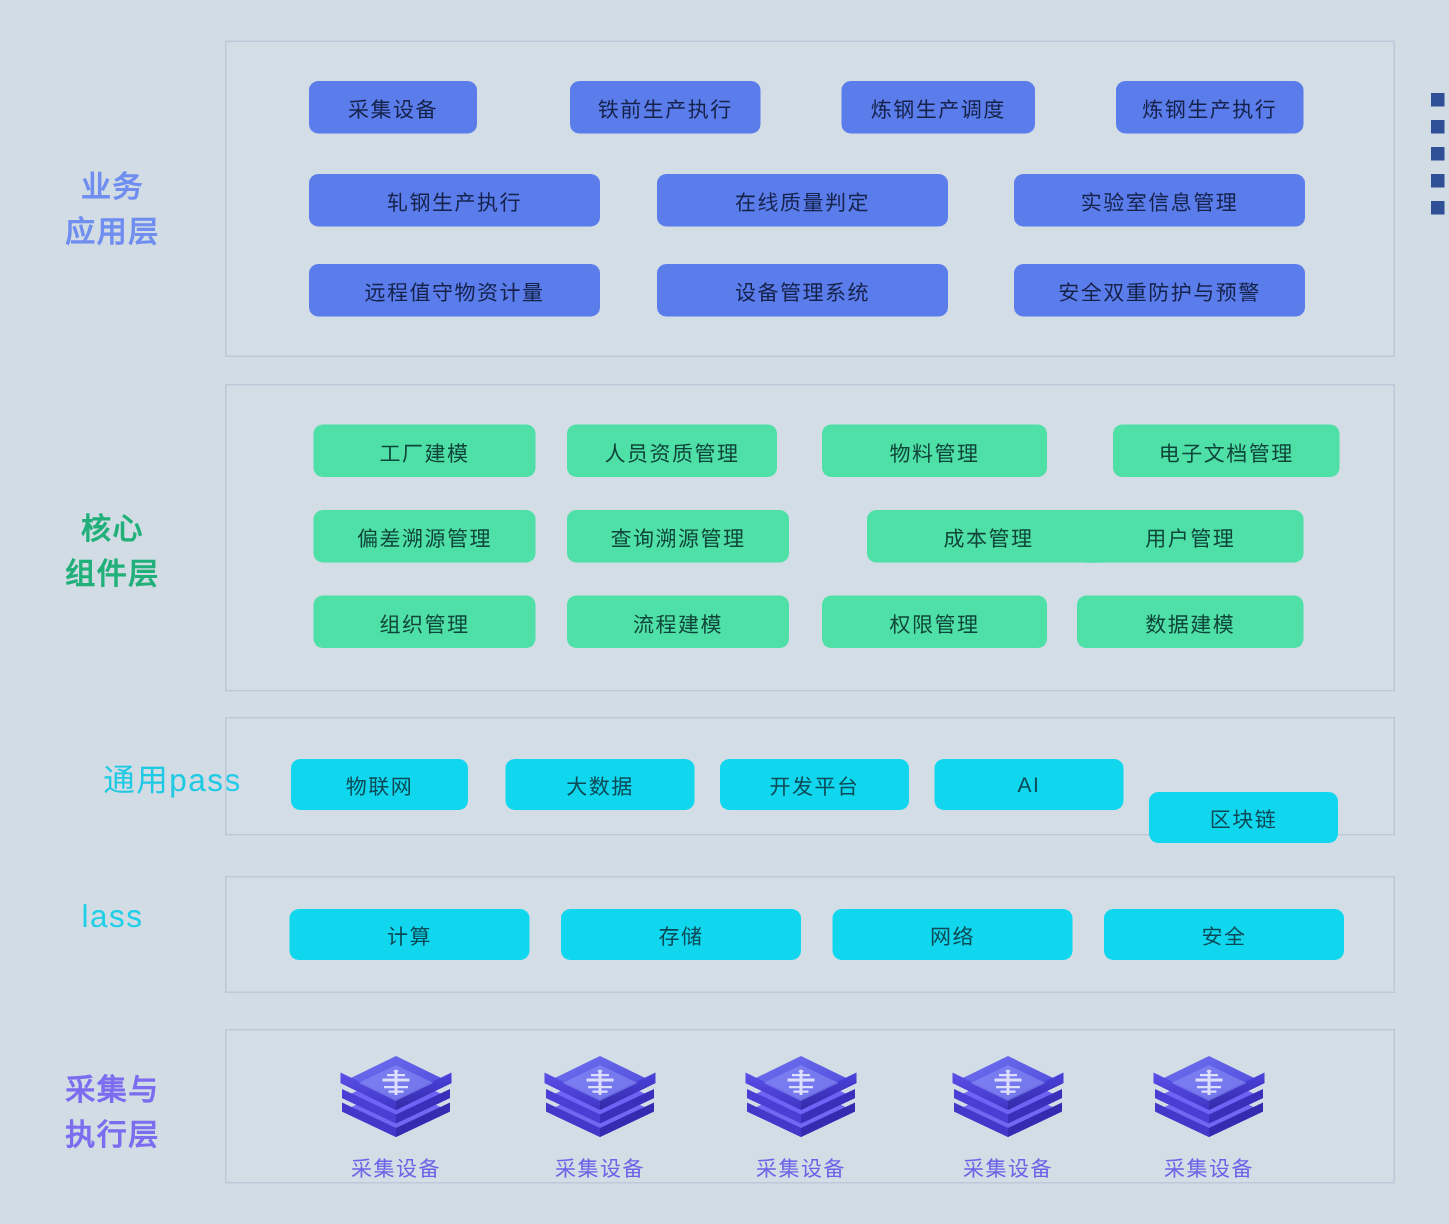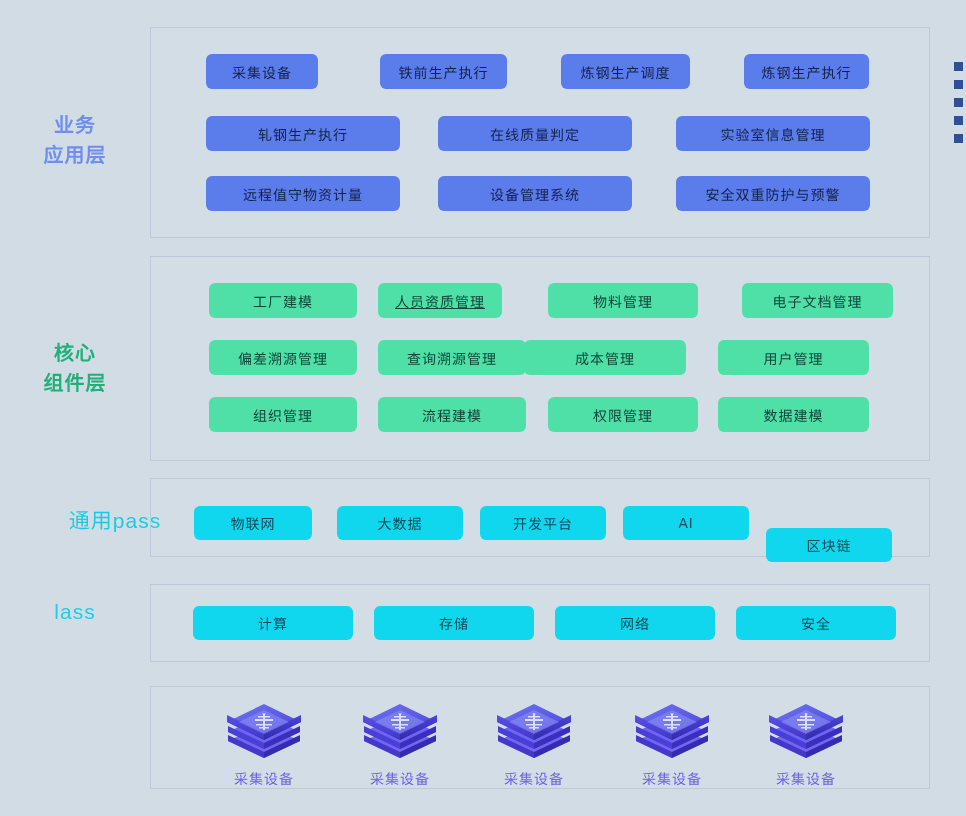--- a/index.html
+++ b/index.html
@@ -127,27 +127,27 @@
     <div class="legend-mark"></div>
     <div class="legend-mark"></div>
   </div>
 
   <div class="layer-label lbl-core" style="left:0px; top:338px;">核心
 组件层</div>
 
   <div class="panel" style="left:150px; top:256px; width:780px; height:205px;"></div>
 
   <div class="pill green" style="left:209px; top:283px; width:148px; height:35px;">工厂建模</div>
-  <div class="pill green" style="left:378px; top:283px; width:124px; height:35px;text-decoration:underline;">人员资质管理</div>
+  <div class="pill green" style="left:378px; top:283px; width:140px; height:35px;">人员资质管理</div>
   <div class="pill green" style="left:548px; top:283px; width:150px; height:35px;">物料管理</div>
   <div class="pill green" style="left:718px; top:283px; width:151px; height:35px;margin-left:24px;">电子文档管理</div>
 
   <div class="pill green" style="left:209px; top:340px; width:148px; height:35px;">偏差溯源管理</div>
   <div class="pill green" style="left:378px; top:340px; width:148px; height:35px;">查询溯源管理</div>
-  <div class="pill green" style="left:524px; top:340px; width:162px; height:35px;">成本管理</div>
+  <div class="pill green" style="left:578px; top:340px; width:162px; height:35px;">成本管理</div>
   <div class="pill green" style="left:718px; top:340px; width:151px; height:35px;">用户管理</div>
 
   <div class="pill green" style="left:209px; top:397px; width:148px; height:35px;">组织管理</div>
   <div class="pill green" style="left:378px; top:397px; width:148px; height:35px;">流程建模</div>
   <div class="pill green" style="left:548px; top:397px; width:150px; height:35px;">权限管理</div>
   <div class="pill green" style="left:718px; top:397px; width:151px; height:35px;">数据建模</div>
 
   <div class="layer-label lbl-paas" style="left:0px; top:506px;margin-left:40px;">通用pass</div>
 
   <div class="panel" style="left:150px; top:478px; width:780px; height:79px;"></div>
@@ -160,20 +160,22 @@
 
   <div class="layer-label lbl-iaas" style="left:0px; top:597px;">lass</div>
 
   <div class="panel" style="left:150px; top:584px; width:780px; height:78px;"></div>
 
   <div class="pill cyan" style="left:193px; top:606px; width:160px; height:34px;">计算</div>
   <div class="pill cyan" style="left:374px; top:606px; width:160px; height:34px;">存储</div>
   <div class="pill cyan" style="left:555px; top:606px; width:160px; height:34px;">网络</div>
   <div class="pill cyan" style="left:736px; top:606px; width:160px; height:34px;">安全</div>
 
+  <div class="layer-label lbl-collect" style="left:0px; top:712px;">采集与
+执行层</div>
 
   <div class="panel" style="left:150px; top:686px; width:780px; height:103px;"></div>
 
   <div class="device" style="left:209px; top:700px;">
     <svg class="device-icon" viewBox="0 0 78 62">
       <defs>
         <linearGradient id="dg-top" x1="0" y1="0" x2="1" y2="1">
           <stop offset="0%" stop-color="#6f74f0"></stop>
             <stop offset="100%" stop-color="#4a42d8"></stop>
         </linearGradient>

